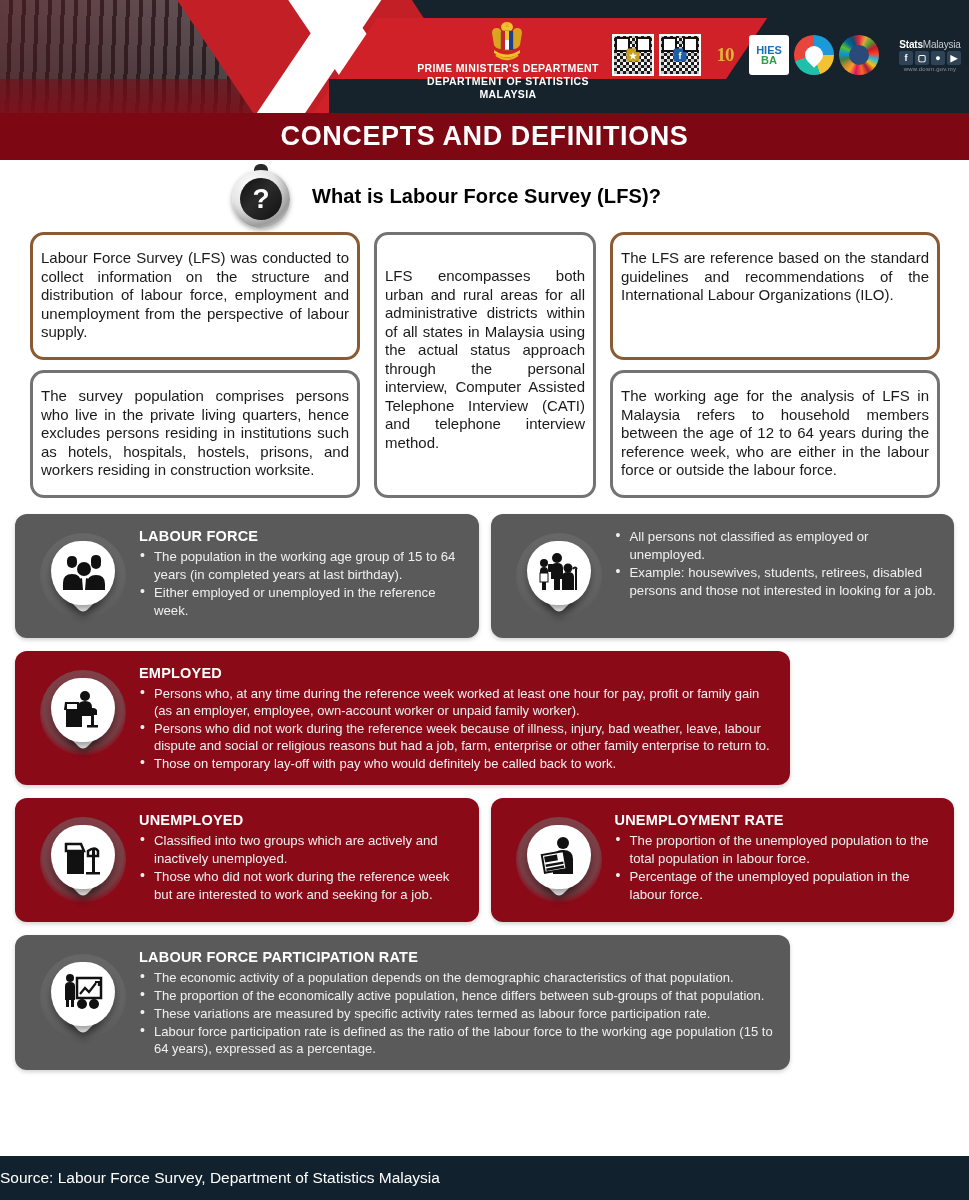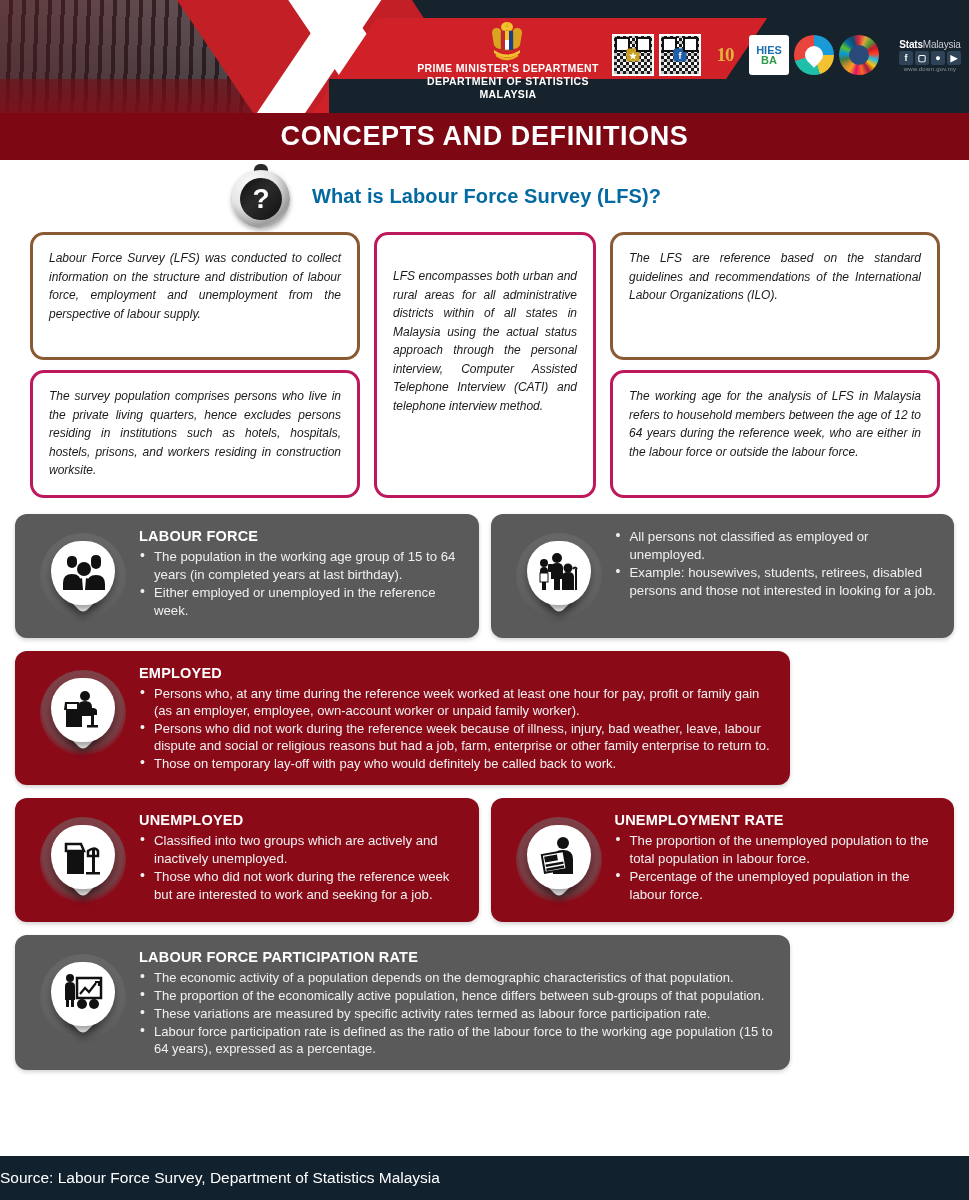--- a/index.html
+++ b/index.html
@@ -213,45 +213,44 @@
     background: linear-gradient(135deg, #0f0f0f 0%, #2b2b2b 45%, #111 100%);
     display:flex; align-items:center; justify-content:center;
     color:#ffffff; font-size:28px; font-weight:bold;
     font-family:"Liberation Sans", sans-serif;
   }
   .q-icon .hook {
     position:absolute; left:26px; top:-4px; width:14px; height:10px;
     border-radius:6px 6px 0 0; background:#2a2a2a;
   }
   .q-text {
-    font-size: 20px; font-weight: bold; color: #0369a1;
+    font-size: 20px; font-weight: bold; color: #000000;
     margin-left: 84px;
     letter-spacing: .1px;
   }
 
   
   .defs {
     position: relative;
     padding: 0 30px;
     height: 270px;
   }
   .def-box {
     position: absolute;
     background: #ffffff;
     border-radius: 14px;
-    padding: 14px 16px;
-    font-size: 12px;
+    padding: 14px 8px;
+    font-size: 15px;
     line-height: 18.5px;
     color: #1a1a1a;
     text-align: justify;
     text-justify: inter-word;
-    font-style: italic;
   }
   .def-brown { border: 3px solid #8a5a32; }
-  .def-gray  { border: 3px solid #be185d; }
+  .def-gray  { border: 3px solid #737373; }
 
   #def-0 { left: 30px;  top: 0px;   width: 330px; height: 128px; }
   #def-1 { left: 30px;  top: 138px; width: 330px; height: 128px; }
   #def-2 { left: 374px; top: 0px;   width: 222px; height: 266px; padding-top: 32px; }
   #def-3 { left: 610px; top: 0px;   width: 330px; height: 128px; }
   #def-4 { left: 610px; top: 138px; width: 330px; height: 128px; }
 
   
   .panels { padding: 12px 15px; }
   .panel-row { display: flex; gap: 12px; margin-bottom: 13px; }

